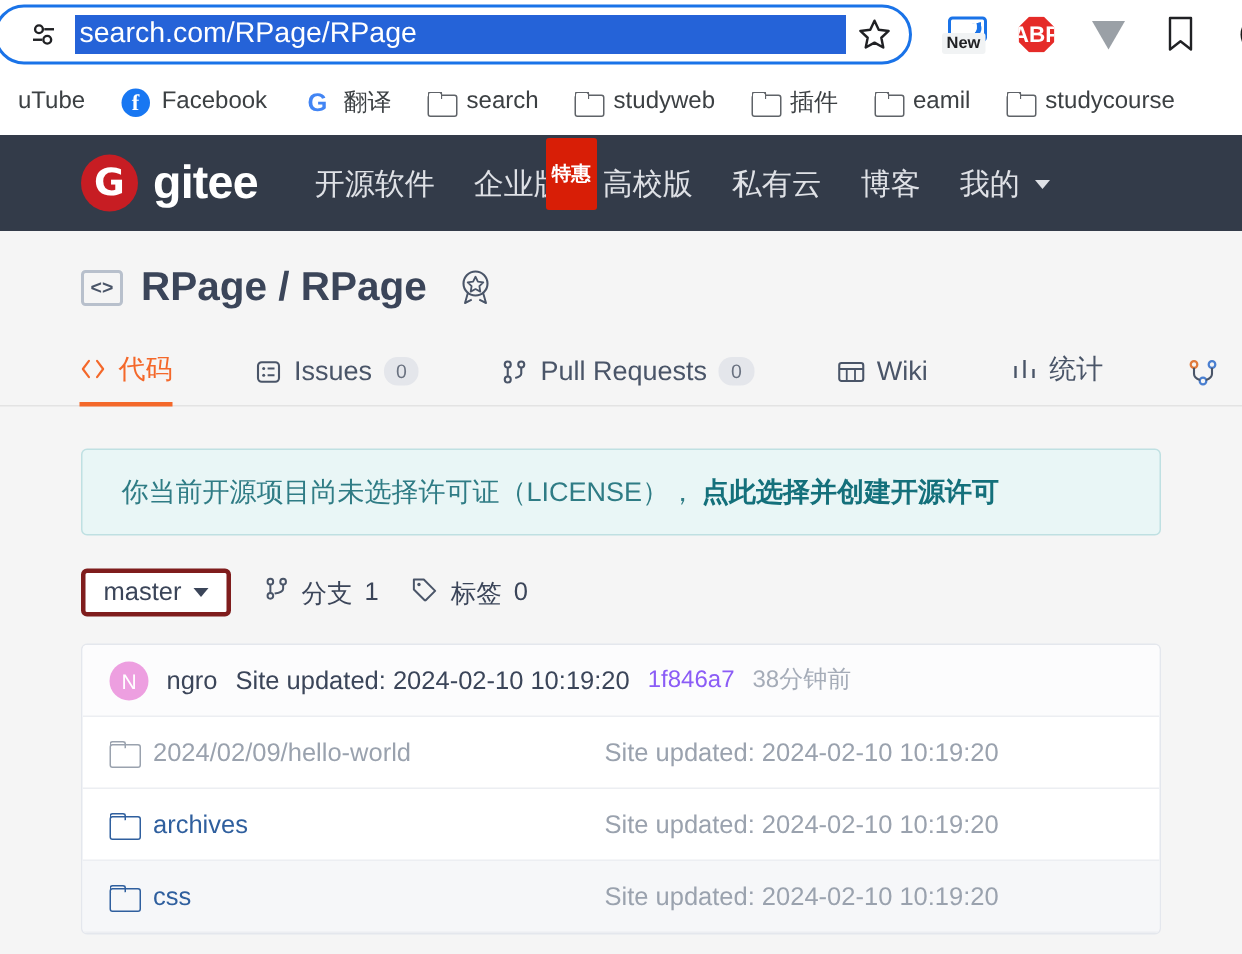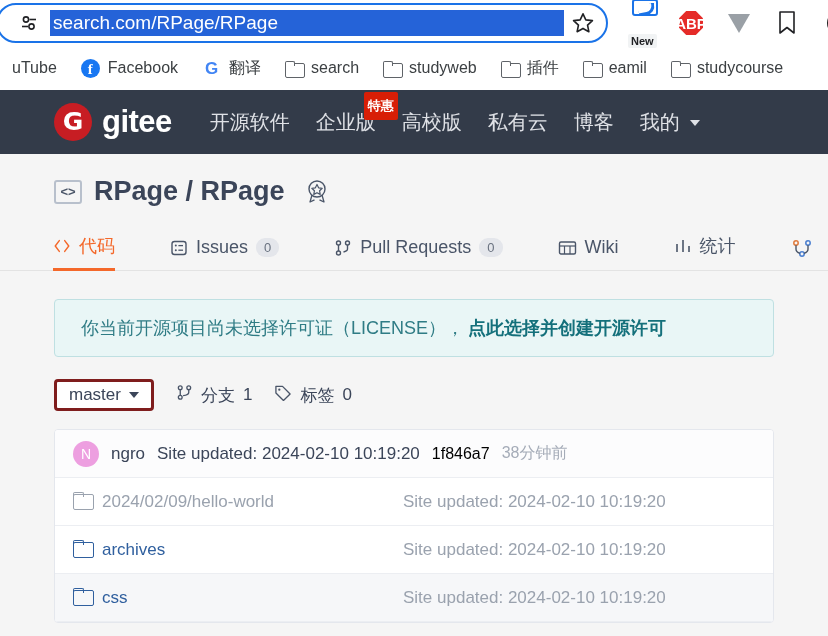--- a/index.html
+++ b/index.html
@@ -42,21 +42,21 @@
     line-height: 24px;
   }
   .star-icon { width: 26px; height: 26px; flex: 0 0 auto; margin-left: 6px; }
 
   .toolbar-icons {
     display: flex; align-items: center; gap: 18px;
     margin-left: 20px;
   }
   .ti { width: 30px; height: 30px; display: flex; align-items: center; justify-content: center; position: relative; }
 
-  .new-capture { position: relative; width: 34px; height: 48px; }
+  .new-capture { position: relative; width: 34px; height: 24px; }
   .new-capture .cap-sq {
     position: absolute; top: 0px; left: 4px;
     width: 26px; height: 17px;
     background: #fff; border: 2px solid #1a73e8; border-radius: 3px;
   }
   .new-capture .cap-sq:after {
     content: ""; position: absolute; top: 3px; left: 4px;
     width: 14px; height: 8px;
     border-bottom: 3px solid #1a73e8;
     border-right: 3px solid #1a73e8;
@@ -173,21 +173,21 @@
     border-left: 5px solid transparent;
     border-right: 5px solid transparent;
     border-top: 6px solid #dfe1e6;
     margin-left: 5px; vertical-align: middle;
   }
   .promo-badge {
     position: absolute;
     top: -17px; right: -22px;
     background: #d81e06; color: #fff;
     font-size: 13px; font-weight: bold;
-    padding: 6px 4px; border-radius: 2px;
+    padding: 16px 4px; border-radius: 2px;
     line-height: 16px;
   }
 
   
   .page { background: #f5f5f5; height: 506px; position: relative; }
 
   .repo-head {
     padding: 22px 0 0 54px;
     display: flex; align-items: center; gap: 12px;
   }
@@ -290,32 +290,32 @@
   }
   .avatar {
     width: 26px; height: 26px; border-radius: 50%;
     background: #ed9fe0; color: #fff;
     font-size: 14px;
     display: flex; align-items: center; justify-content: center;
     line-height: 26px;
   }
   .commit-author { font-size: 17px; color: #3b4559; }
   .commit-msg { font-size: 17px; color: #3b4559; }
-  .commit-hash { font-size: 16px; color: #000000; }
+  .commit-hash { font-size: 16px; color: #8b5cf6; }
   .commit-time { font-size: 16px; color: #a5acb8; }
 
   .file-row {
     height: 48px;
     display: flex; align-items: center;
     padding-left: 18px;
     border-bottom: 1px solid #eceef2;
   }
   .file-row.alt { background: #f6f7f9; }
   .file-name {
-    display: flex; gap: 10px;
+    display: flex; align-items: center; gap: 10px;
     width: 330px;
     font-size: 17px;
   }
   .file-name.muted { color: #9aa2ae; }
   .file-name.link { color: #2f5f9e; }
   .file-msg { font-size: 17px; color: #9aa2ae; }
   .folder-ico {
     width: 19px; height: 16px; position: relative; flex: 0 0 auto;
   }
   .folder-ico:before {

